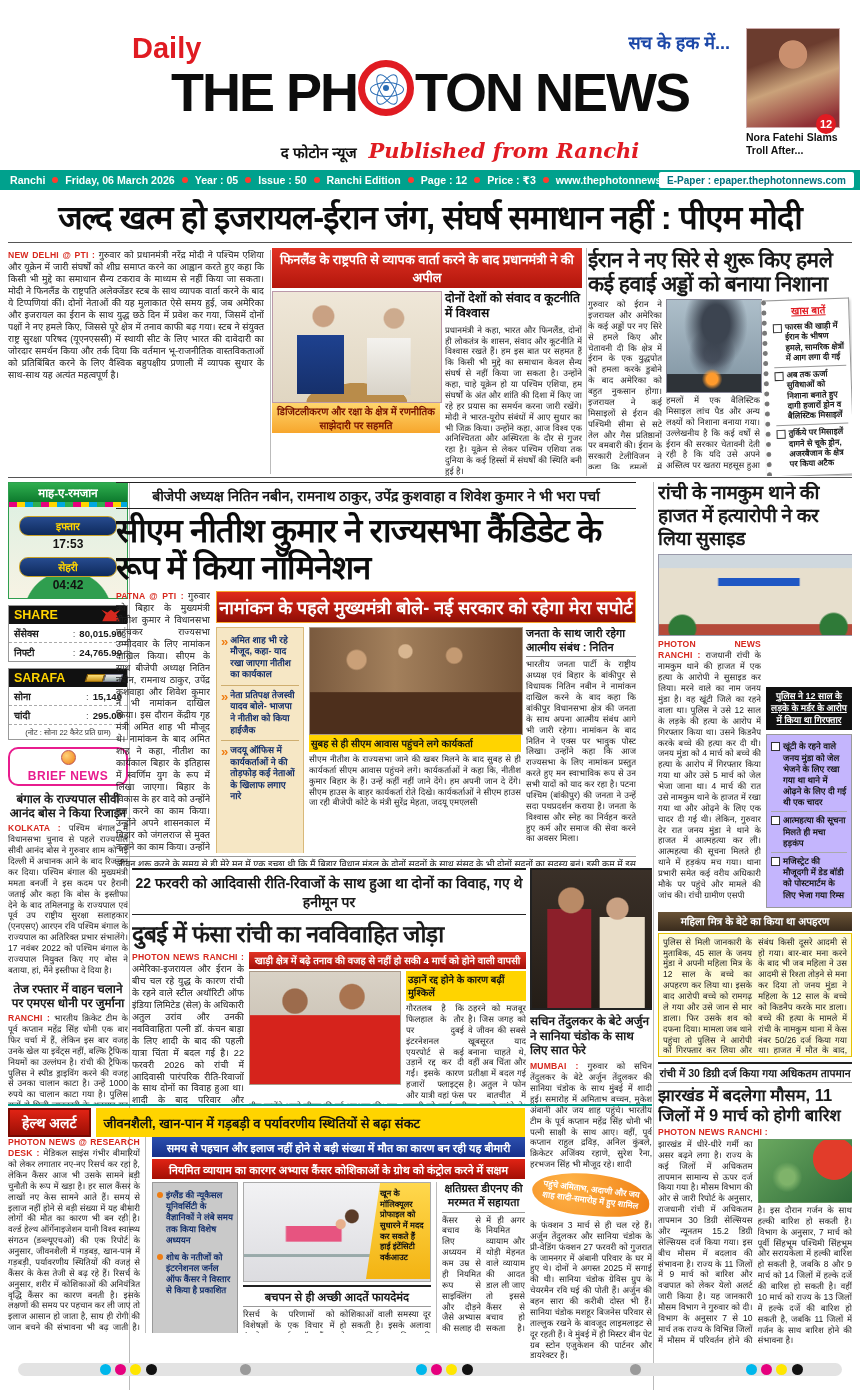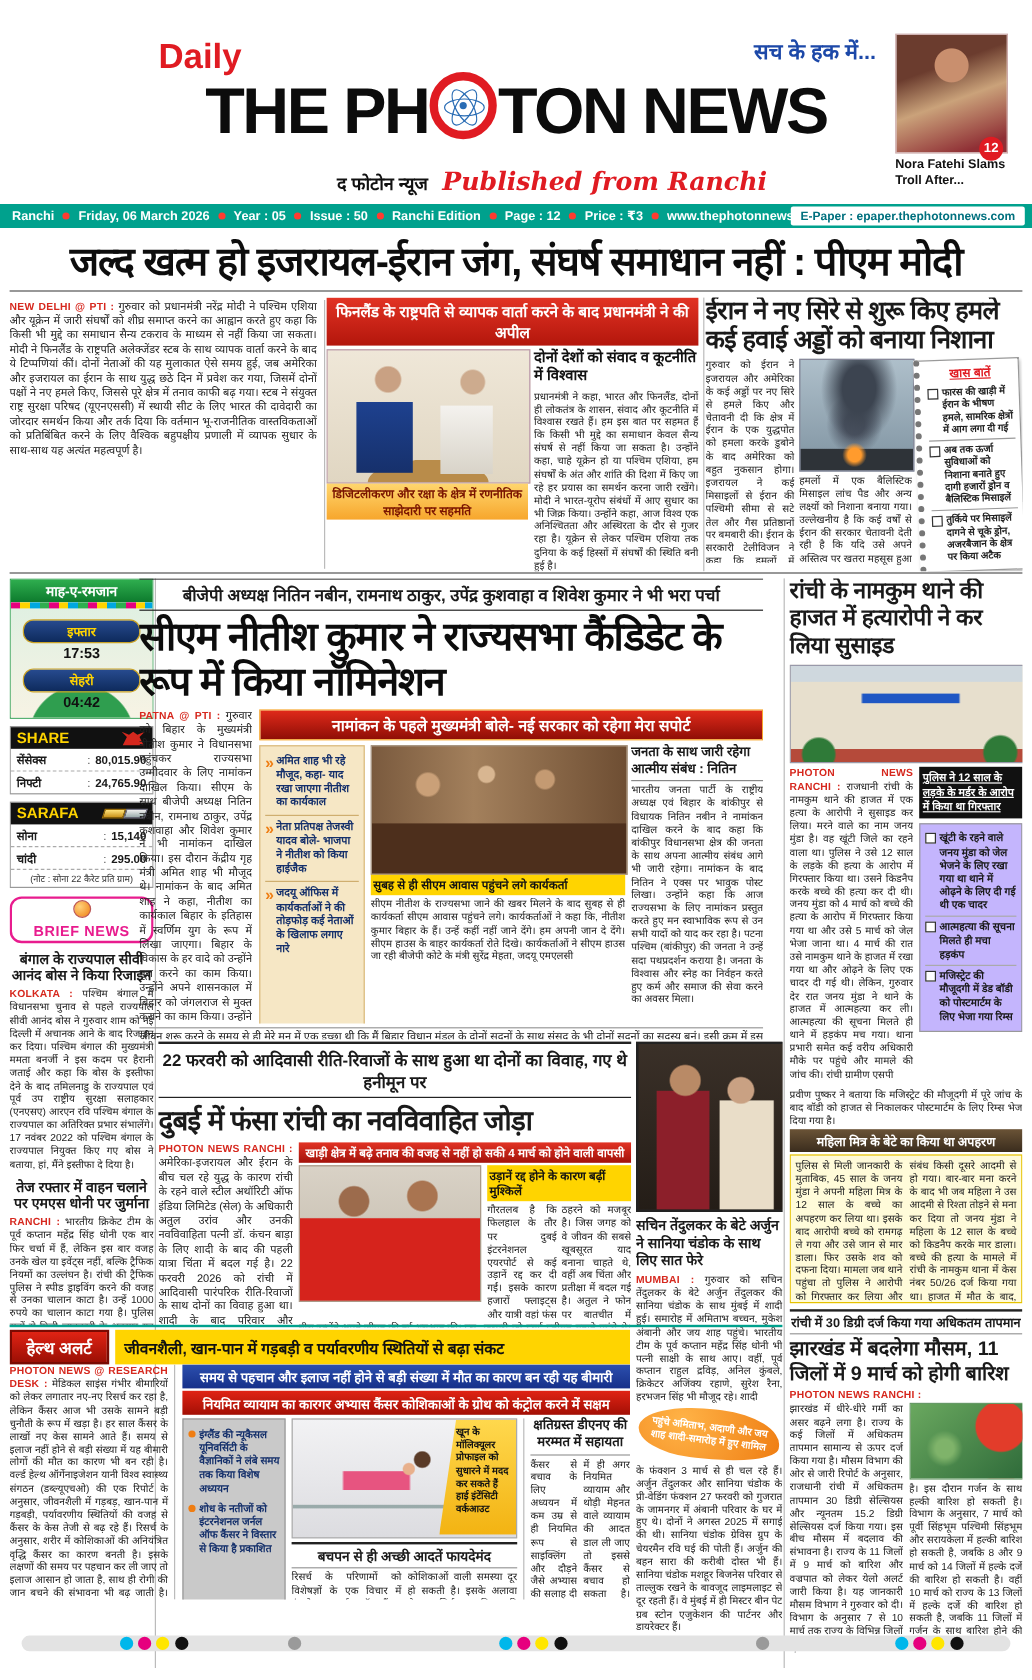--- a/index.html
+++ b/index.html
@@ -96,21 +96,21 @@
   .brief-title{color:#e81c8e;font-size:12px;font-weight:900;letter-spacing:.5px;}
   .brief-item-h{font-size:11.8px;font-weight:900;text-align:center;line-height:1.2;margin:6px 0 3px;}
 
   
   .center-nitish{left:116px;top:482px;width:520px;height:384px;}
   .kicker{font-size:14px;font-weight:900;text-align:center;border-top:1.5px solid #222;border-bottom:1.5px solid #222;padding:3px 0;}
   .nitish-head{font-size:33px;font-weight:900;line-height:1.12;letter-spacing:-1px;padding:4px 0 2px;color:#0c0c0c;}
   .nitish-row{display:flex;gap:6px;margin-top:2px;height:262px;overflow:hidden;}
   .ncolA{flex:0 0 94px;}
   .nrest{flex:1;min-width:0;}
-  .strip-nom{background:linear-gradient(#e02a1a,#8f0e06);color:#fff;font-size:13px;font-weight:900;text-align:center;padding:3px 2px;border:1px solid #f7a62c;}
+  .strip-nom{background:linear-gradient(#e02a1a,#8f0e06);color:#fff;font-size:18px;font-weight:900;text-align:center;padding:3px 2px;border:1px solid #f7a62c;}
   .nrow2{display:flex;gap:5px;margin-top:4px;}
   .points{flex:0 0 78px;background:#f6e7c5;border:1px solid #d9b97a;padding:3px 4px;}
   .point{display:flex;gap:2px;font-size:9px;font-weight:800;color:#15306b;line-height:1.28;padding:4px 0;border-bottom:1px solid #cfae6f;}
   .point:last-child{border-bottom:none;}
   .arrow{color:#ef7d12;font-weight:900;font-size:13px;line-height:1;}
   .nphoto-col{flex:0 0 212px;}
   .ph-nitish{width:100%;height:106px;border:1px solid #a98;background-color:#8c6b4a;background-image:
     radial-gradient(circle at 22% 30%,#caa078 0 5%,transparent 6%),
     radial-gradient(circle at 45% 22%,#d8b691 0 4.5%,transparent 5.5%),
     radial-gradient(circle at 68% 26%,#c49a72 0 4.5%,transparent 5.5%),
@@ -157,21 +157,21 @@
   .ph-police{width:100%;height:80px;border:1px solid #99a;margin-top:4px;background-color:#e7dfcd;background-image:
     radial-gradient(circle at 12% 92%,#2f7a38 0 7%,transparent 8%),
     radial-gradient(circle at 90% 90%,#2f7a38 0 7%,transparent 8%),
     linear-gradient(90deg,transparent 30%,#1f57c4 31% 72%,transparent 73%),
     linear-gradient(transparent 86%,#b54a3a 87%),
     linear-gradient(#cfd8de 0 16%,#e7dfcd 17%);
     background-repeat:no-repeat;background-size:100% 100%,100% 100%,100% 10%,100% 100%,100% 100%;background-position:0 0,0 0,0 32%,0 0,0 0;}
   .srow{display:flex;gap:5px;margin-top:3px;}
   .sbody{flex:1;min-width:0;}
   .sside{flex:0 0 86px;}
-  .blackbox{background:#111;color:#fff;font-size:9px;font-weight:900;padding:4px 3px;line-height:1.3;text-decoration:underline;}
+  .blackbox{background:#111;color:#fff;font-size:9px;font-weight:900;text-align:center;padding:4px 3px;line-height:1.3;text-decoration:underline;margin-top:48px;}
   .graybox{background:#c4b5fd;border:1px solid #999;padding:3px 4px;margin-top:4px;}
   .gitem{display:flex;gap:3px;font-size:8.6px;font-weight:800;line-height:1.3;padding:3px 0;border-bottom:1px solid #aaa;}
   .gitem:last-child{border-bottom:none;}
   .kidnap-strip{background:linear-gradient(#6a5336,#3a2c1d);color:#fff;font-size:10.4px;font-weight:900;text-align:center;padding:2.5px;margin-top:4px;}
   .kidnap-box{background:#fffbd9;border:1px solid #e6c200;padding:3px 4px;display:flex;gap:6px;margin-top:2px;height:116px;overflow:hidden;}
   .wkicker{font-size:10.6px;font-weight:900;text-align:center;border-top:2px solid #222;border-bottom:1px solid #999;padding:2px 0;margin-top:5px;}
   .weather-head{font-size:16.5px;font-weight:900;line-height:1.22;padding:2px 0;}
   .wrow{display:flex;gap:5px;}
   .ph-rain{width:100%;height:62px;border:1px solid #696;background:
     radial-gradient(circle at 80% 30%,#e23c2a 0 24%,transparent 25%),
@@ -450,21 +450,20 @@
               <span class="chk"></span>
               <span>आत्महत्या की सूचना मिलते ही मचा हड़कंप</span>
             </div>
           <div class="gitem">
               <span class="chk"></span>
               <span>मजिस्ट्रेट की मौजूदगी में डेड बॉडी को पोस्टमार्टम के लिए भेजा गया रिम्स</span>
             </div>
         </div>
       </div>
     </div>
-    <div class="small-txt just clip" style="height:30px;margin-top:2px;">प्रवीण पुष्कर ने बताया कि मजिस्ट्रेट की मौजूदगी में पूरे जांच के बाद बॉडी को हाजत से निकालकर पोस्टमार्टम के लिए रिम्स भेज दिया गया है।</div>
 
     <div class="kidnap-strip">महिला मित्र के बेटे का किया था अपहरण</div>
     <div class="kidnap-box">
       <div class="small-txt just" style="flex:1;">पुलिस से मिली जानकारी के मुताबिक, 45 साल के जनय मुंडा ने अपनी महिला मित्र के 12 साल के बच्चे का अपहरण कर लिया था। इसके बाद आरोपी बच्चे को रामगढ़ ले गया और उसे जान से मार डाला। फिर उसके शव को दफना दिया। मामला जब थाने पहुंचा तो पुलिस ने आरोपी को गिरफ्तार कर लिया और उसे हाजत में रखा था। पूरा मामला अवैध संबंध से जुड़ा है। जनय का नामकुम की एक महिला के साथ संबंध था। इस दौरान महिला का</div>
       <div class="small-txt just" style="flex:1;">संबंध किसी दूसरे आदमी से हो गया। बार-बार मना करने के बाद भी जब महिला ने उस आदमी से रिश्ता तोड़ने से मना कर दिया तो जनय मुंडा ने महिला के 12 साल के बच्चे को किडनैप करके मार डाला। बच्चे की हत्या के मामले में रांची के नामकुम थाना में केस नंबर 50/26 दर्ज किया गया था। हाजत में मौत के बाद, नामकुम थाना के तत्कालीन पुलिसकर्मियों पर गाज गिर सकती है। हाजत की निगरानी के लिए कई सिस्टम और नियम कानून हैं।</div>
     </div>
 
     <div class="wkicker">रांची में 30 डिग्री दर्ज किया गया अधिकतम तापमान</div>
     <div class="weather-head">झारखंड में बदलेगा मौसम, 11 जिलों में 9 मार्च को होगी बारिश</div>
     <div class="dateline">PHOTON NEWS RANCHI :</div>

